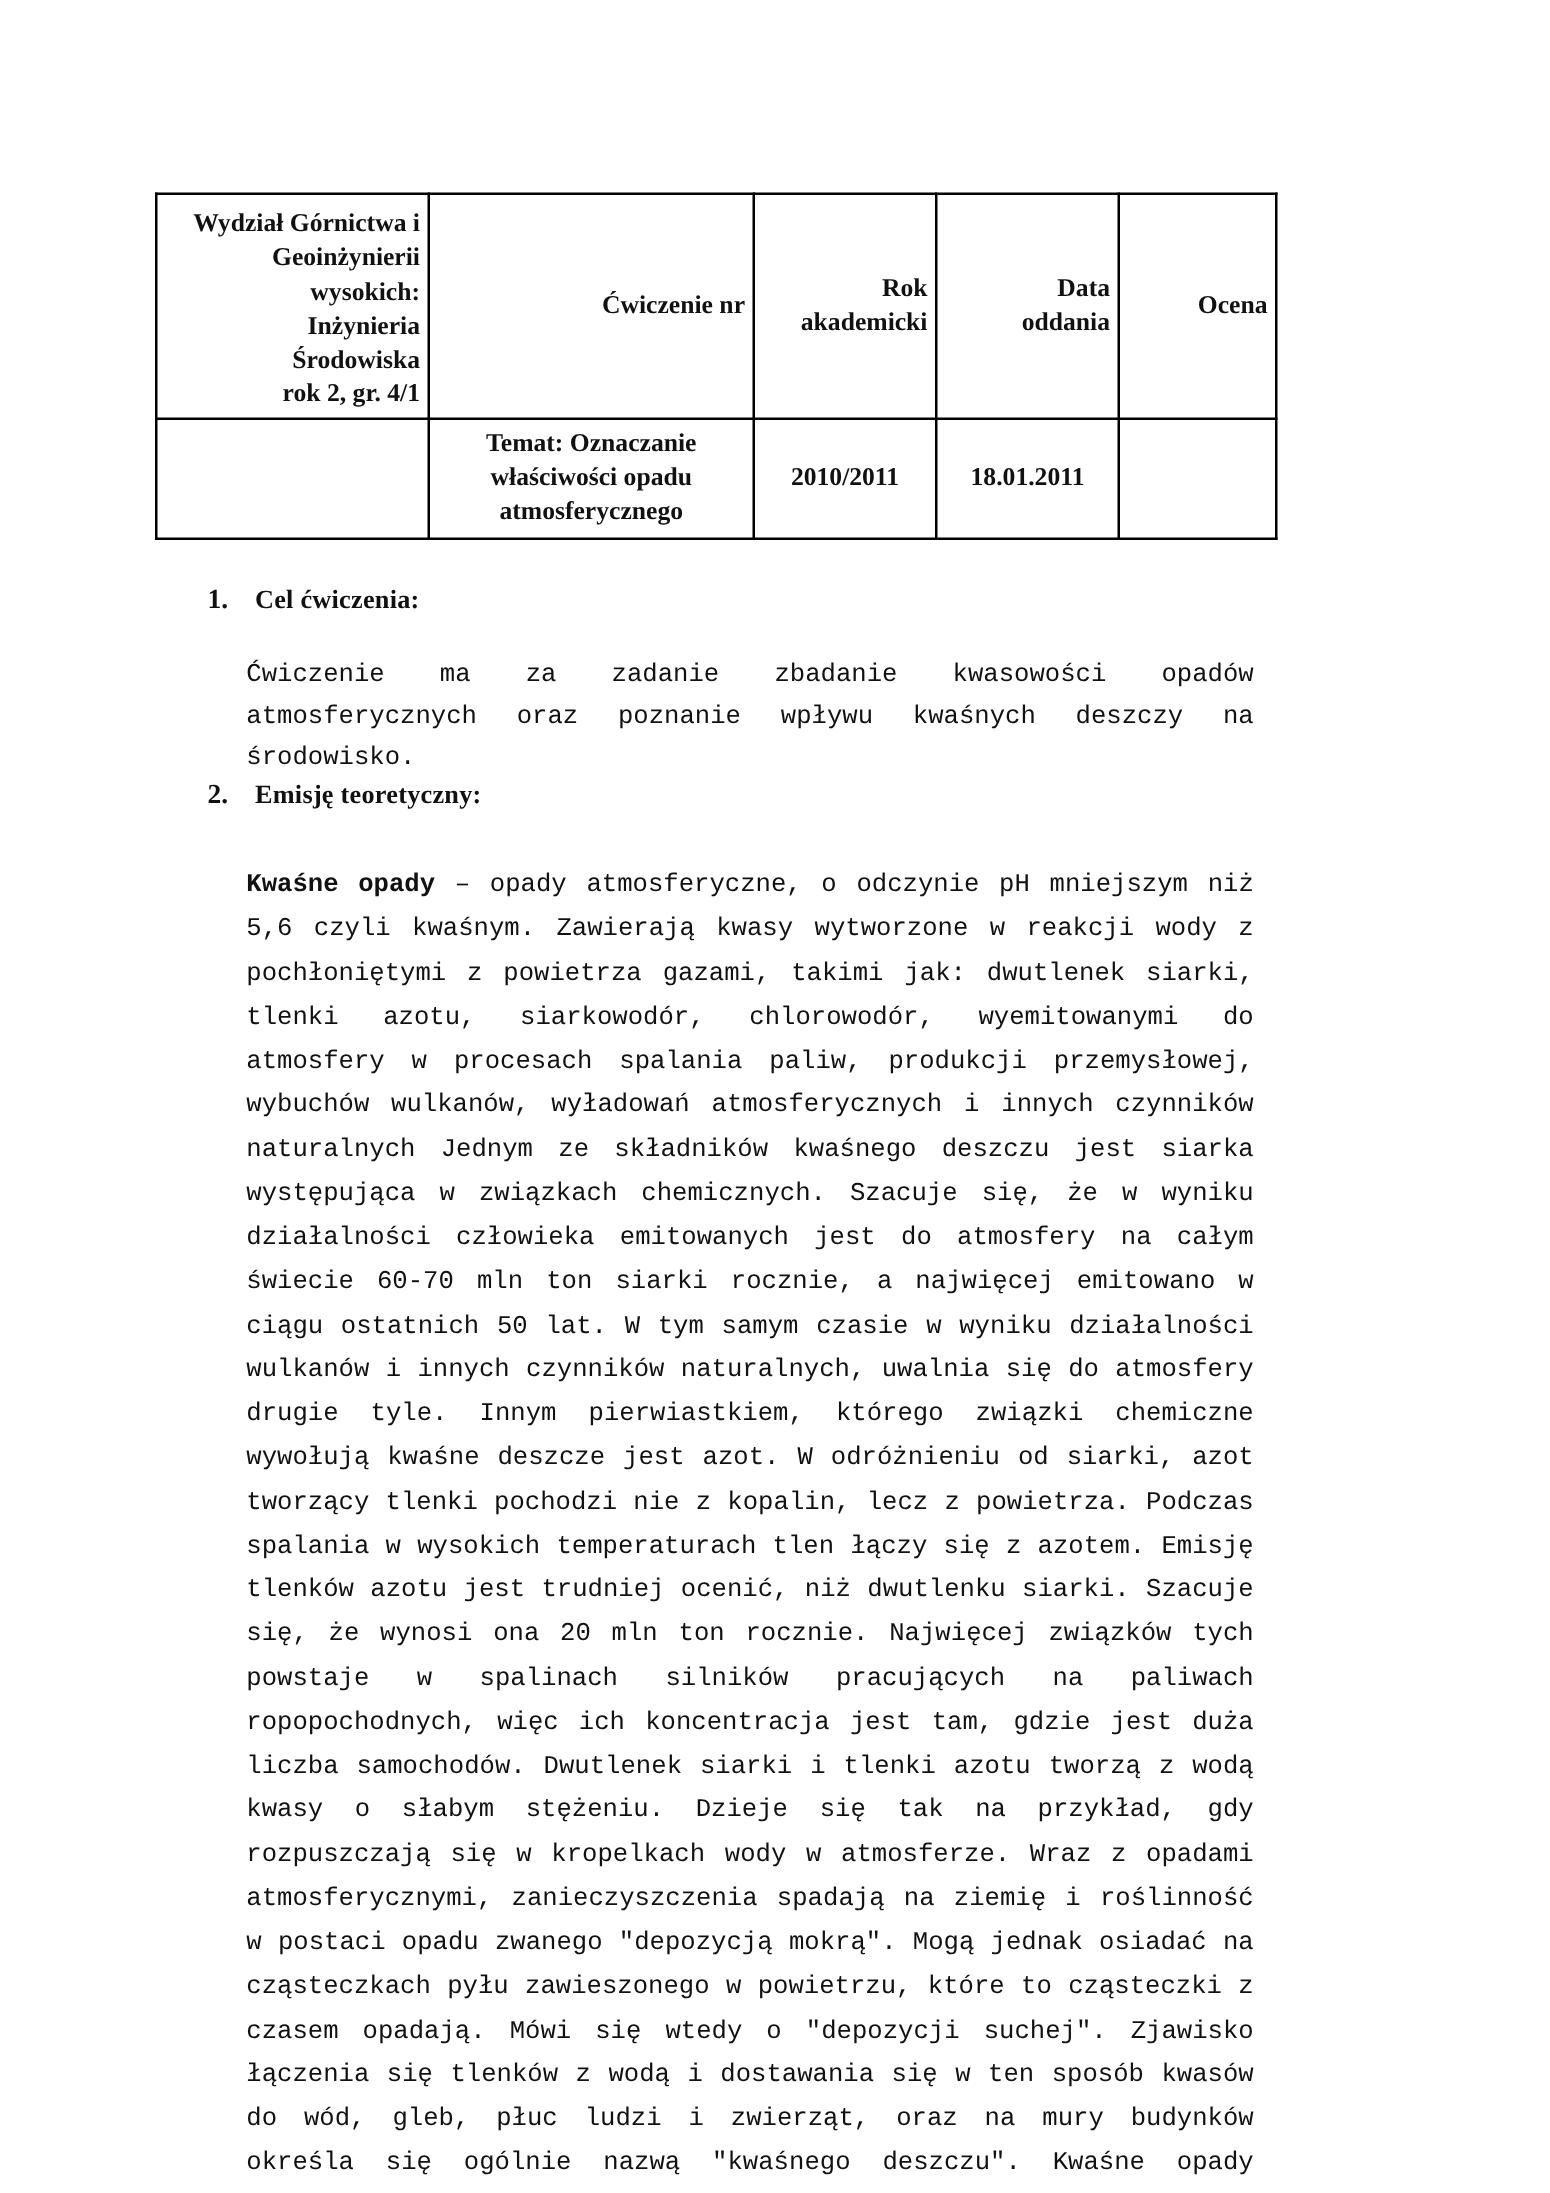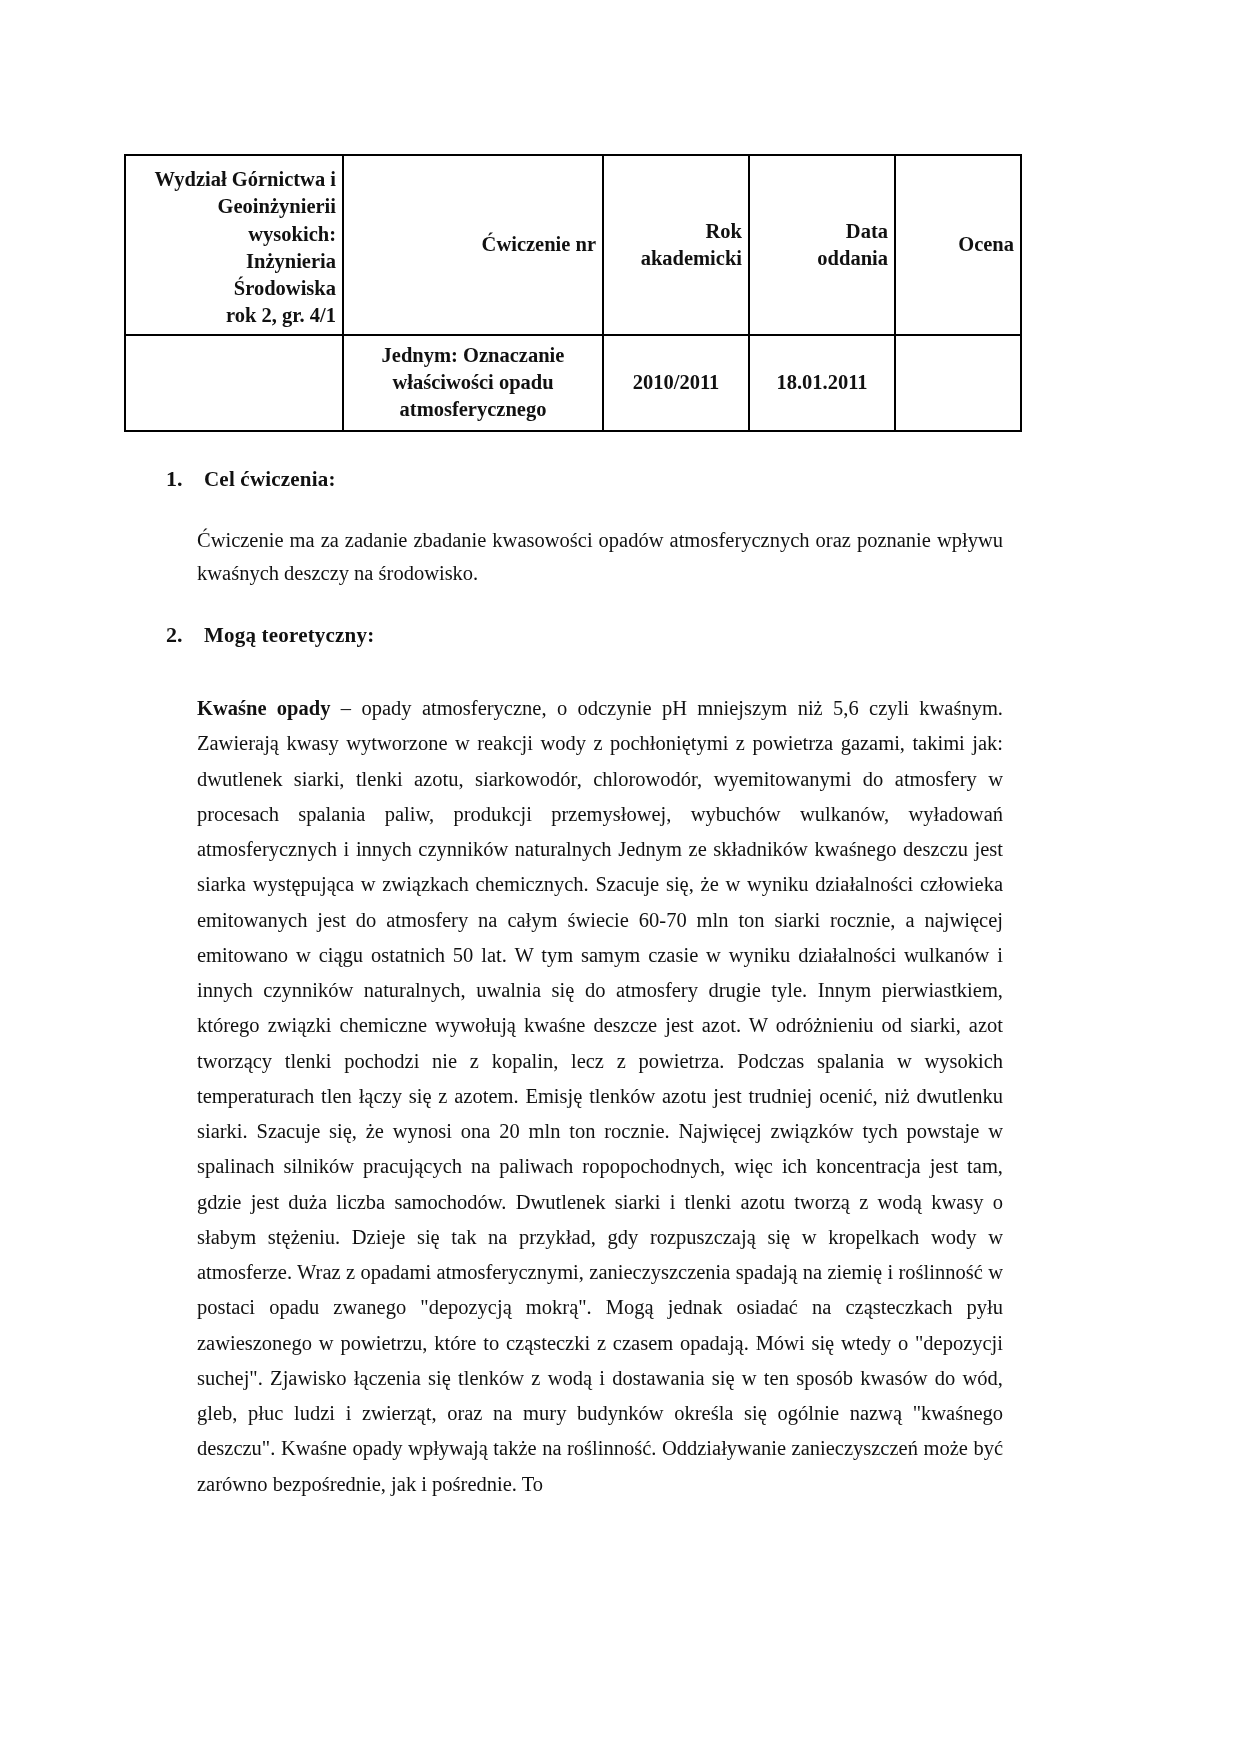--- a/index.html
+++ b/index.html
@@ -80,20 +80,21 @@
   }
 
   .body-para {
     position: absolute;
     left: 197px;
     width: 806px;
     font-size: 20.5px;
     line-height: 1.62;
     text-align: justify;
     text-justify: inter-word;
+    font-family: Liberation Mono, monospace;
   }
   .body-para.loose {
     line-height: 1.72;
   }
   .lead-term {
     font-weight: bold;
   }
 
   #sec1-head { top: 466px; }
   #sec1-body { top: 524px; }
@@ -130,21 +131,21 @@
         </td>
         <td class="cell-center">
           <div>Data</div>
           <div>oddania</div>
         </td>
         <td class="cell-center">Ocena</td>
       </tr>
       <tr class="row-bottom">
         <td></td>
         <td class="cell-center">
-          <div>Jednym: Oznaczanie</div>
+          <div>Temat: Oznaczanie</div>
           <div>właściwości opadu</div>
           <div>atmosferycznego</div>
         </td>
         <td class="cell-center">2010/2011</td>
         <td class="cell-center">18.01.2011</td>
         <td class="cell-center"></td>
       </tr>
     </tbody>
   </table>
 
@@ -153,19 +154,19 @@
       <span class="section-num">1.</span>
       <span class="section-title">Cel ćwiczenia:</span>
     </div>
   </div>
 
   <div class="body-para" id="sec1-body">Ćwiczenie ma za zadanie zbadanie kwasowości opadów atmosferycznych oraz poznanie wpływu kwaśnych deszczy na środowisko.</div>
 
   <div class="section" id="sec2-head">
     <div class="section-head">
       <span class="section-num">2.</span>
-      <span class="section-title">Mogą teoretyczny:</span>
+      <span class="section-title">Emisję teoretyczny:</span>
     </div>
   </div>
 
   <div class="body-para loose" id="sec2-body"><span class="lead-term">Kwaśne opady</span><span> – opady atmosferyczne, o odczynie pH mniejszym niż 5,6 czyli kwaśnym. Zawierają kwasy wytworzone w reakcji wody z pochłoniętymi z powietrza gazami, takimi jak: dwutlenek siarki, tlenki azotu, siarkowodór, chlorowodór, wyemitowanymi do atmosfery w procesach spalania paliw, produkcji przemysłowej, wybuchów wulkanów, wyładowań atmosferycznych i innych czynników naturalnych Jednym ze składników kwaśnego deszczu jest siarka występująca w związkach chemicznych. Szacuje się, że w wyniku działalności człowieka emitowanych jest do atmosfery na całym świecie 60-70 mln ton siarki rocznie, a najwięcej emitowano w ciągu ostatnich 50 lat. W tym samym czasie w wyniku działalności wulkanów i innych czynników naturalnych, uwalnia się do atmosfery drugie tyle. Innym pierwiastkiem, którego związki chemiczne wywołują kwaśne deszcze jest azot. W odróżnieniu od siarki, azot tworzący tlenki pochodzi nie z kopalin, lecz z powietrza. Podczas spalania w wysokich temperaturach tlen łączy się z azotem. Emisję tlenków azotu jest trudniej ocenić, niż dwutlenku siarki. Szacuje się, że wynosi ona 20 mln ton rocznie. Najwięcej związków tych powstaje w spalinach silników pracujących na paliwach ropopochodnych, więc ich koncentracja jest tam, gdzie jest duża liczba samochodów. Dwutlenek siarki i tlenki azotu tworzą z wodą kwasy o słabym stężeniu. Dzieje się tak na przykład, gdy rozpuszczają się w kropelkach wody w atmosferze. Wraz z opadami atmosferycznymi, zanieczyszczenia spadają na ziemię i roślinność w postaci opadu zwanego "depozycją mokrą". Mogą jednak osiadać na cząsteczkach pyłu zawieszonego w powietrzu, które to cząsteczki z czasem opadają. Mówi się wtedy o "depozycji suchej". Zjawisko łączenia się tlenków z wodą i dostawania się w ten sposób kwasów do wód, gleb, płuc ludzi i zwierząt, oraz na mury budynków określa się ogólnie nazwą "kwaśnego deszczu". Kwaśne opady wpływają także na roślinność. Oddziaływanie zanieczyszczeń może być zarówno bezpośrednie, jak i pośrednie. To</span></div>
 
 </div>
 
 </body></html>

